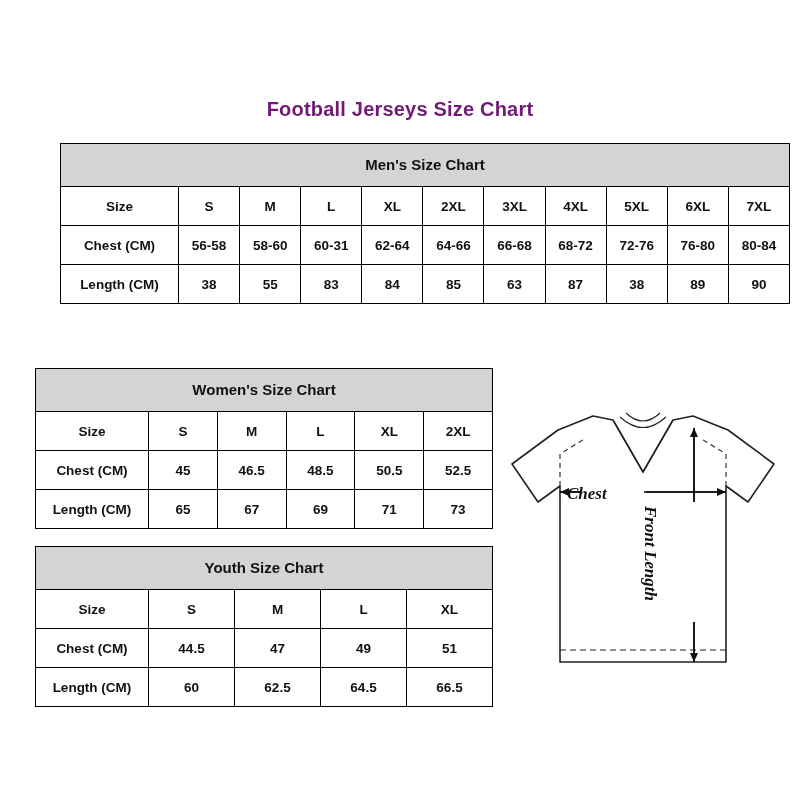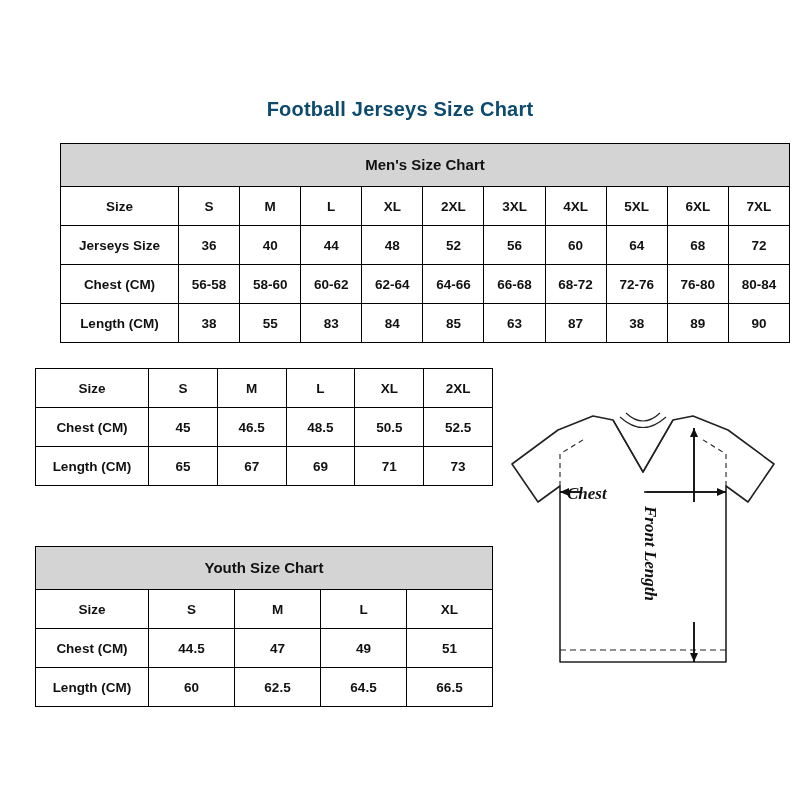--- a/index.html
+++ b/index.html
@@ -22,21 +22,21 @@
   }
   .title {
     position: absolute;
     top: 98px;
     left: 0;
     width: 800px;
     text-align: center;
     font-size: 20px;
     font-weight: bold;
     letter-spacing: 0.2px;
-    color: #0c4a6e;
+    color: #701a75;
   }
 
   table.size-table {
     border-collapse: collapse;
     table-layout: fixed;
     background: #ffffff;
   }
   table.size-table td,
   table.size-table th {
     border: 1px solid #000000;
@@ -156,37 +156,24 @@
           <td>L</td>
           <td>XL</td>
           <td>2XL</td>
           <td>3XL</td>
           <td>4XL</td>
           <td>5XL</td>
           <td>6XL</td>
           <td>7XL</td>
         </tr>
         <tr>
-          <td class="label-cell">Jerseys Size</td>
-          <td>36</td>
-          <td>40</td>
-          <td>44</td>
-          <td>48</td>
-          <td>52</td>
-          <td>56</td>
-          <td>60</td>
-          <td>64</td>
-          <td>68</td>
-          <td>72</td>
-        </tr>
-        <tr>
           <td class="label-cell">Chest (CM)</td>
           <td>56-58</td>
           <td>58-60</td>
-          <td>60-62</td>
+          <td>60-31</td>
           <td>62-64</td>
           <td>64-66</td>
           <td>66-68</td>
           <td>68-72</td>
           <td>72-76</td>
           <td>76-80</td>
           <td>80-84</td>
         </tr>
         <tr>
           <td class="label-cell">Length (CM)</td>
@@ -200,20 +187,21 @@
           <td>38</td>
           <td>89</td>
           <td>90</td>
         </tr>
       </tbody>
     </table>
   </div>
 
   <div id="womens-wrap">
     <table class="size-table">
+      <caption>Women's Size Chart</caption>
       <colgroup>
         <col class="c0">
           <col>
           <col>
           <col>
           <col>
           <col>
       </colgroup>
       <tbody>
         <tr>

